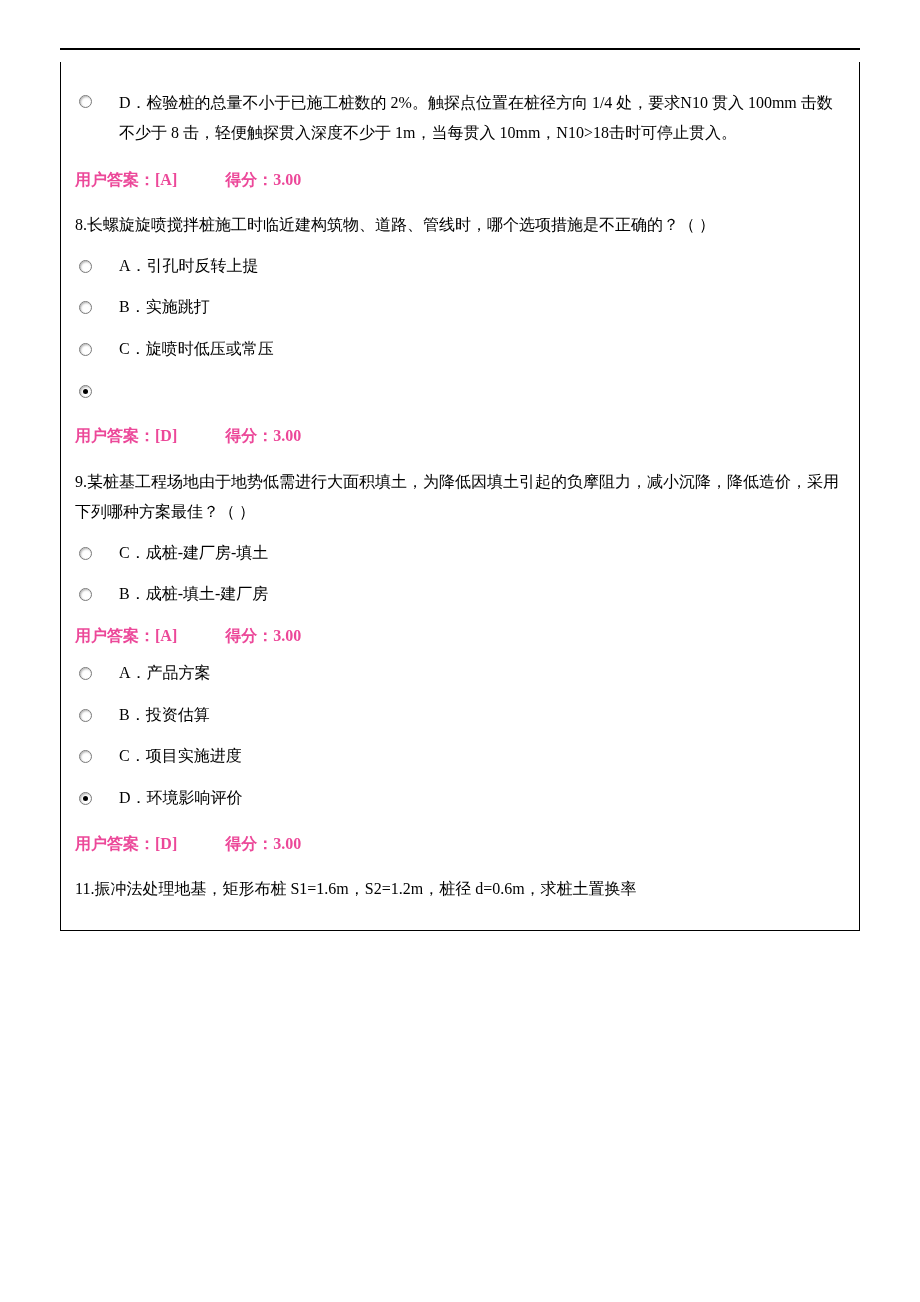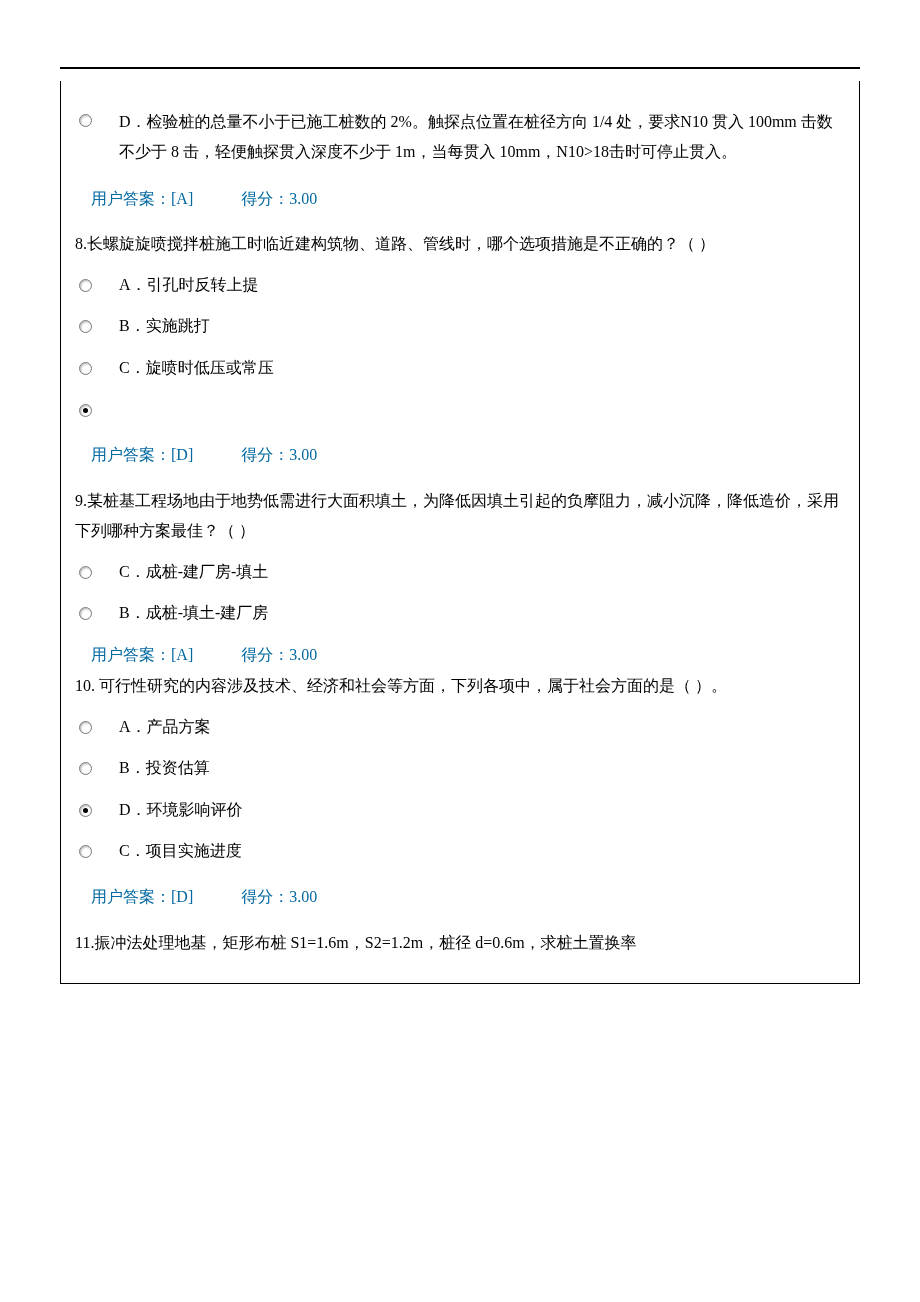--- a/index.html
+++ b/index.html
@@ -7,21 +7,21 @@
     padding: 0;
     background: #ffffff;
     font-family: "SimSun", "宋体", serif;
     font-size: 16px;
     color: #000000;
     line-height: 1.6;
   }
   .page {
     width: 920px;
     box-sizing: border-box;
-    padding: 67px 60px 40px 60px;
+    padding: 48px 60px 40px 60px;
     position: relative;
   }
   .header-rule {
     border: none;
     border-top: 2px solid #000;
     margin: 0 0 12px 0;
   }
   .content-box {
     border: 1px solid #000;
     border-top: none;
@@ -39,22 +39,23 @@
     padding-top: 2px;
   }
   .option-row .text-col {
     flex: 1;
     font-family: "SimSun", "宋体", serif;
   }
   .option-row.multiline .text-col {
     line-height: 1.9;
   }
   .answer-line {
-    color: #0369a1;
-    margin: 18px 0 18px 16px;
+    color: #ec4899;
+    margin: 18px 0 18px 0;
+    font-weight: bold;
   }
   .answer-line.nomtop {
     margin-top: 4px;
     margin-bottom: 4px;
   }
   .prompt {
     margin: 14px 0 10px 0;
     line-height: 1.9;
   }
   .prompt.nomtop {
@@ -140,37 +141,36 @@
     </div>
     <div class="option-row">
       <div class="radio-col"><span class="radio-dot"></span></div>
       <div class="text-col">B．成桩-填土-建厂房</div>
     </div>
 
     <div class="answer-line nomtop">
       <span class="answer-label">用户答案：</span><span class="answer-key">[A]</span><span class="answer-gap"></span><span class="score-label">得分：</span><span class="score-value">3.00</span>
     </div>
 
-    <div class="prompt nomtop">10. 可行性研究的内容涉及技术、经济和社会等方面，下列各项中，属于社会方面的是（    ）。</div>
 
     <div class="option-row">
       <div class="radio-col"><span class="radio-dot"></span></div>
       <div class="text-col">A．产品方案</div>
     </div>
     <div class="option-row">
       <div class="radio-col"><span class="radio-dot"></span></div>
       <div class="text-col">B．投资估算</div>
     </div>
     <div class="option-row">
+      <div class="radio-col"><span class="radio-dot"></span></div>
+      <div class="text-col">C．项目实施进度</div>
+    </div>
+    <div class="option-row">
       <div class="radio-col"><span class="radio-dot selected"></span></div>
       <div class="text-col">D．环境影响评价</div>
-    </div>
-    <div class="option-row">
-      <div class="radio-col"><span class="radio-dot"></span></div>
-      <div class="text-col">C．项目实施进度</div>
     </div>
 
     <div class="answer-line">
       <span class="answer-label">用户答案：</span><span class="answer-key">[D]</span><span class="answer-gap"></span><span class="score-label">得分：</span><span class="score-value">3.00</span>
     </div>
 
     <div class="prompt" style="margin-bottom:11px;">11.振冲法处理地基，矩形布桩 S1=1.6m，S2=1.2m，桩径 d=0.6m，求桩土置换率</div>
 
   </div>
 </div>

